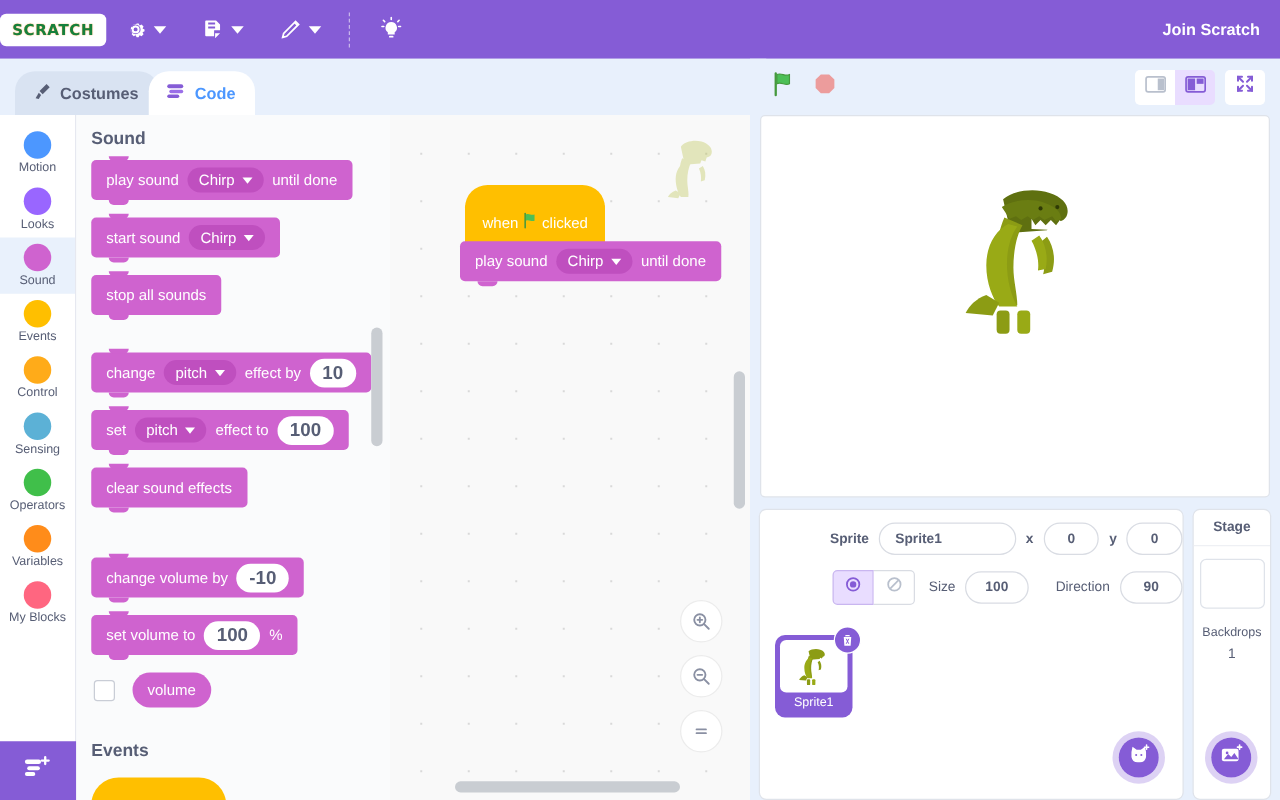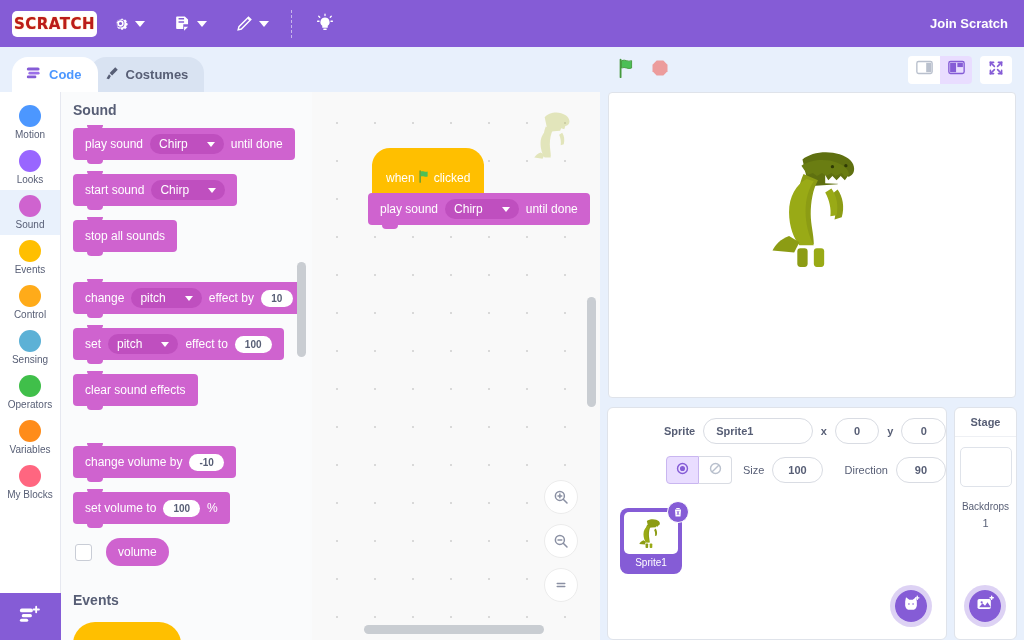--- a/index.html
+++ b/index.html
@@ -11,24 +11,24 @@
   }
   .app { position: relative; width: 1024px; height: 640px; }
 
   
   .menubar {
     position: absolute; left: 0; top: 0; width: 1024px; height: 47px;
     background: #855cd6;
     display: flex; align-items: center;
   }
   .logo {
-    margin-left: 12px; width: 85px; height: 26px;
+    width: 85px; height: 26px;
     display: flex; align-items: center; justify-content: center;
     background: #fff; border-radius: 5px;
-    color: #b91c1c; font-weight: bold; font-size: 15px;
+    color: #15803d; font-weight: bold; font-size: 12px;
     letter-spacing: .5px;
     font-family: "DejaVu Sans", sans-serif;
     text-shadow: 0 0 1px #ff8c1a;
   }
   .menu-item {
     display: flex; align-items: center; gap: 5px;
     height: 47px; padding: 0 14px; cursor: pointer;
   }
   .menu-item svg { display: block; }
   .caret {
@@ -129,32 +129,32 @@
     border-radius: 0 0 4px 4px;
   }
   .blk::after {
     content: ""; position: absolute; left: 14px; bottom: -4px;
     width: 16px; height: 4px; background: inherit;
     border-radius: 0 0 4px 4px;
   }
   .blk.report { border-radius: 16px; }
   .blk.report::before, .blk.report::after { display: none; }
   .drop {
-    display: inline-flex; align-items: center; gap: 19px;
+    display: inline-flex; align-items: center; gap: 6px;
     background: rgba(0,0,0,.12); border-radius: 14px;
     padding: 3px 9px; font-size: 12px; color: #fff;
   }
   .drop.light { background: #bf4fbf; }
   .drop .dc {
     width: 0; height: 0; border-left: 4px solid transparent;
     border-right: 4px solid transparent; border-top: 5px solid #fff;
   }
   .numin {
     background: #fff; color: #575e75; border-radius: 12px;
-    padding: 3px 10px; font-size: 10px; font-weight: bold;
+    padding: 3px 10px; font-size: 15px; font-weight: bold;
     min-width: 32px; text-align: center;
   }
   .pal-row { margin-bottom: 14px; }
   .checkrow { display: flex; align-items: center; gap: 14px; margin: 0 0 16px 14px; }
   .chk { width: 17px; height: 17px; border: 1px solid #c9cdd6; border-radius: 3px; background: #fff; cursor: pointer; }
   .pal-scroll {
     position: absolute; right: 6px; top: 170px;
     width: 9px; height: 95px; background: #c9cdd2; border-radius: 5px;
   }
 
@@ -336,38 +336,38 @@
           <rect x="17.6" y="2.6" width="1.4" height="3" rx=".7" transform="rotate(45 18.3 4.1)"></rect>
         </svg>
       </span>
     </div>
 
     <div class="menu-spacer"></div>
     <div class="account-link">Join Scratch</div>
   </div>
 
   <div class="tabbar">
+    <div class="tab">
+      <span>
+        <svg width="15" height="15" viewBox="0 0 24 24" fill="#575e75">
+          <path d="M18 2l4 4-9 9-4-4 9-9z"></path>
+          <path d="M8 13l3 3-3 5-4-1 4-7z"></path>
+        </svg>
+      </span>
+      <span>Costumes</span>
+    </div>
     <div class="tab active">
       <span>
         <svg width="16" height="14" viewBox="0 0 20 16">
           <rect x="1" y="1" width="16" height="4" rx="2" fill="#855cd6"></rect>
           <rect x="3" y="6.5" width="14" height="3.5" rx="1.7" fill="#9b6fe8"></rect>
           <rect x="1" y="11.2" width="12" height="3.5" rx="1.7" fill="#855cd6"></rect>
         </svg>
       </span>
       <span>Code</span>
-    </div>
-    <div class="tab">
-      <span>
-        <svg width="15" height="15" viewBox="0 0 24 24" fill="#575e75">
-          <path d="M18 2l4 4-9 9-4-4 9-9z"></path>
-          <path d="M8 13l3 3-3 5-4-1 4-7z"></path>
-        </svg>
-      </span>
-      <span>Costumes</span>
     </div>
   </div>
 
   <div class="stage-header">
     <span class="greenflag">
       <svg width="22" height="22" viewBox="0 0 24 24">
         <path d="M5 3v19" stroke="#45993d" stroke-width="2" stroke-linecap="round"></path>
         <path d="M6 4c4-2 7 2 11 0v8c-4 2-7-2-11 0V4z" fill="#4cbf56" stroke="#45993d" stroke-width="1"></path>
       </svg>
     </span>

